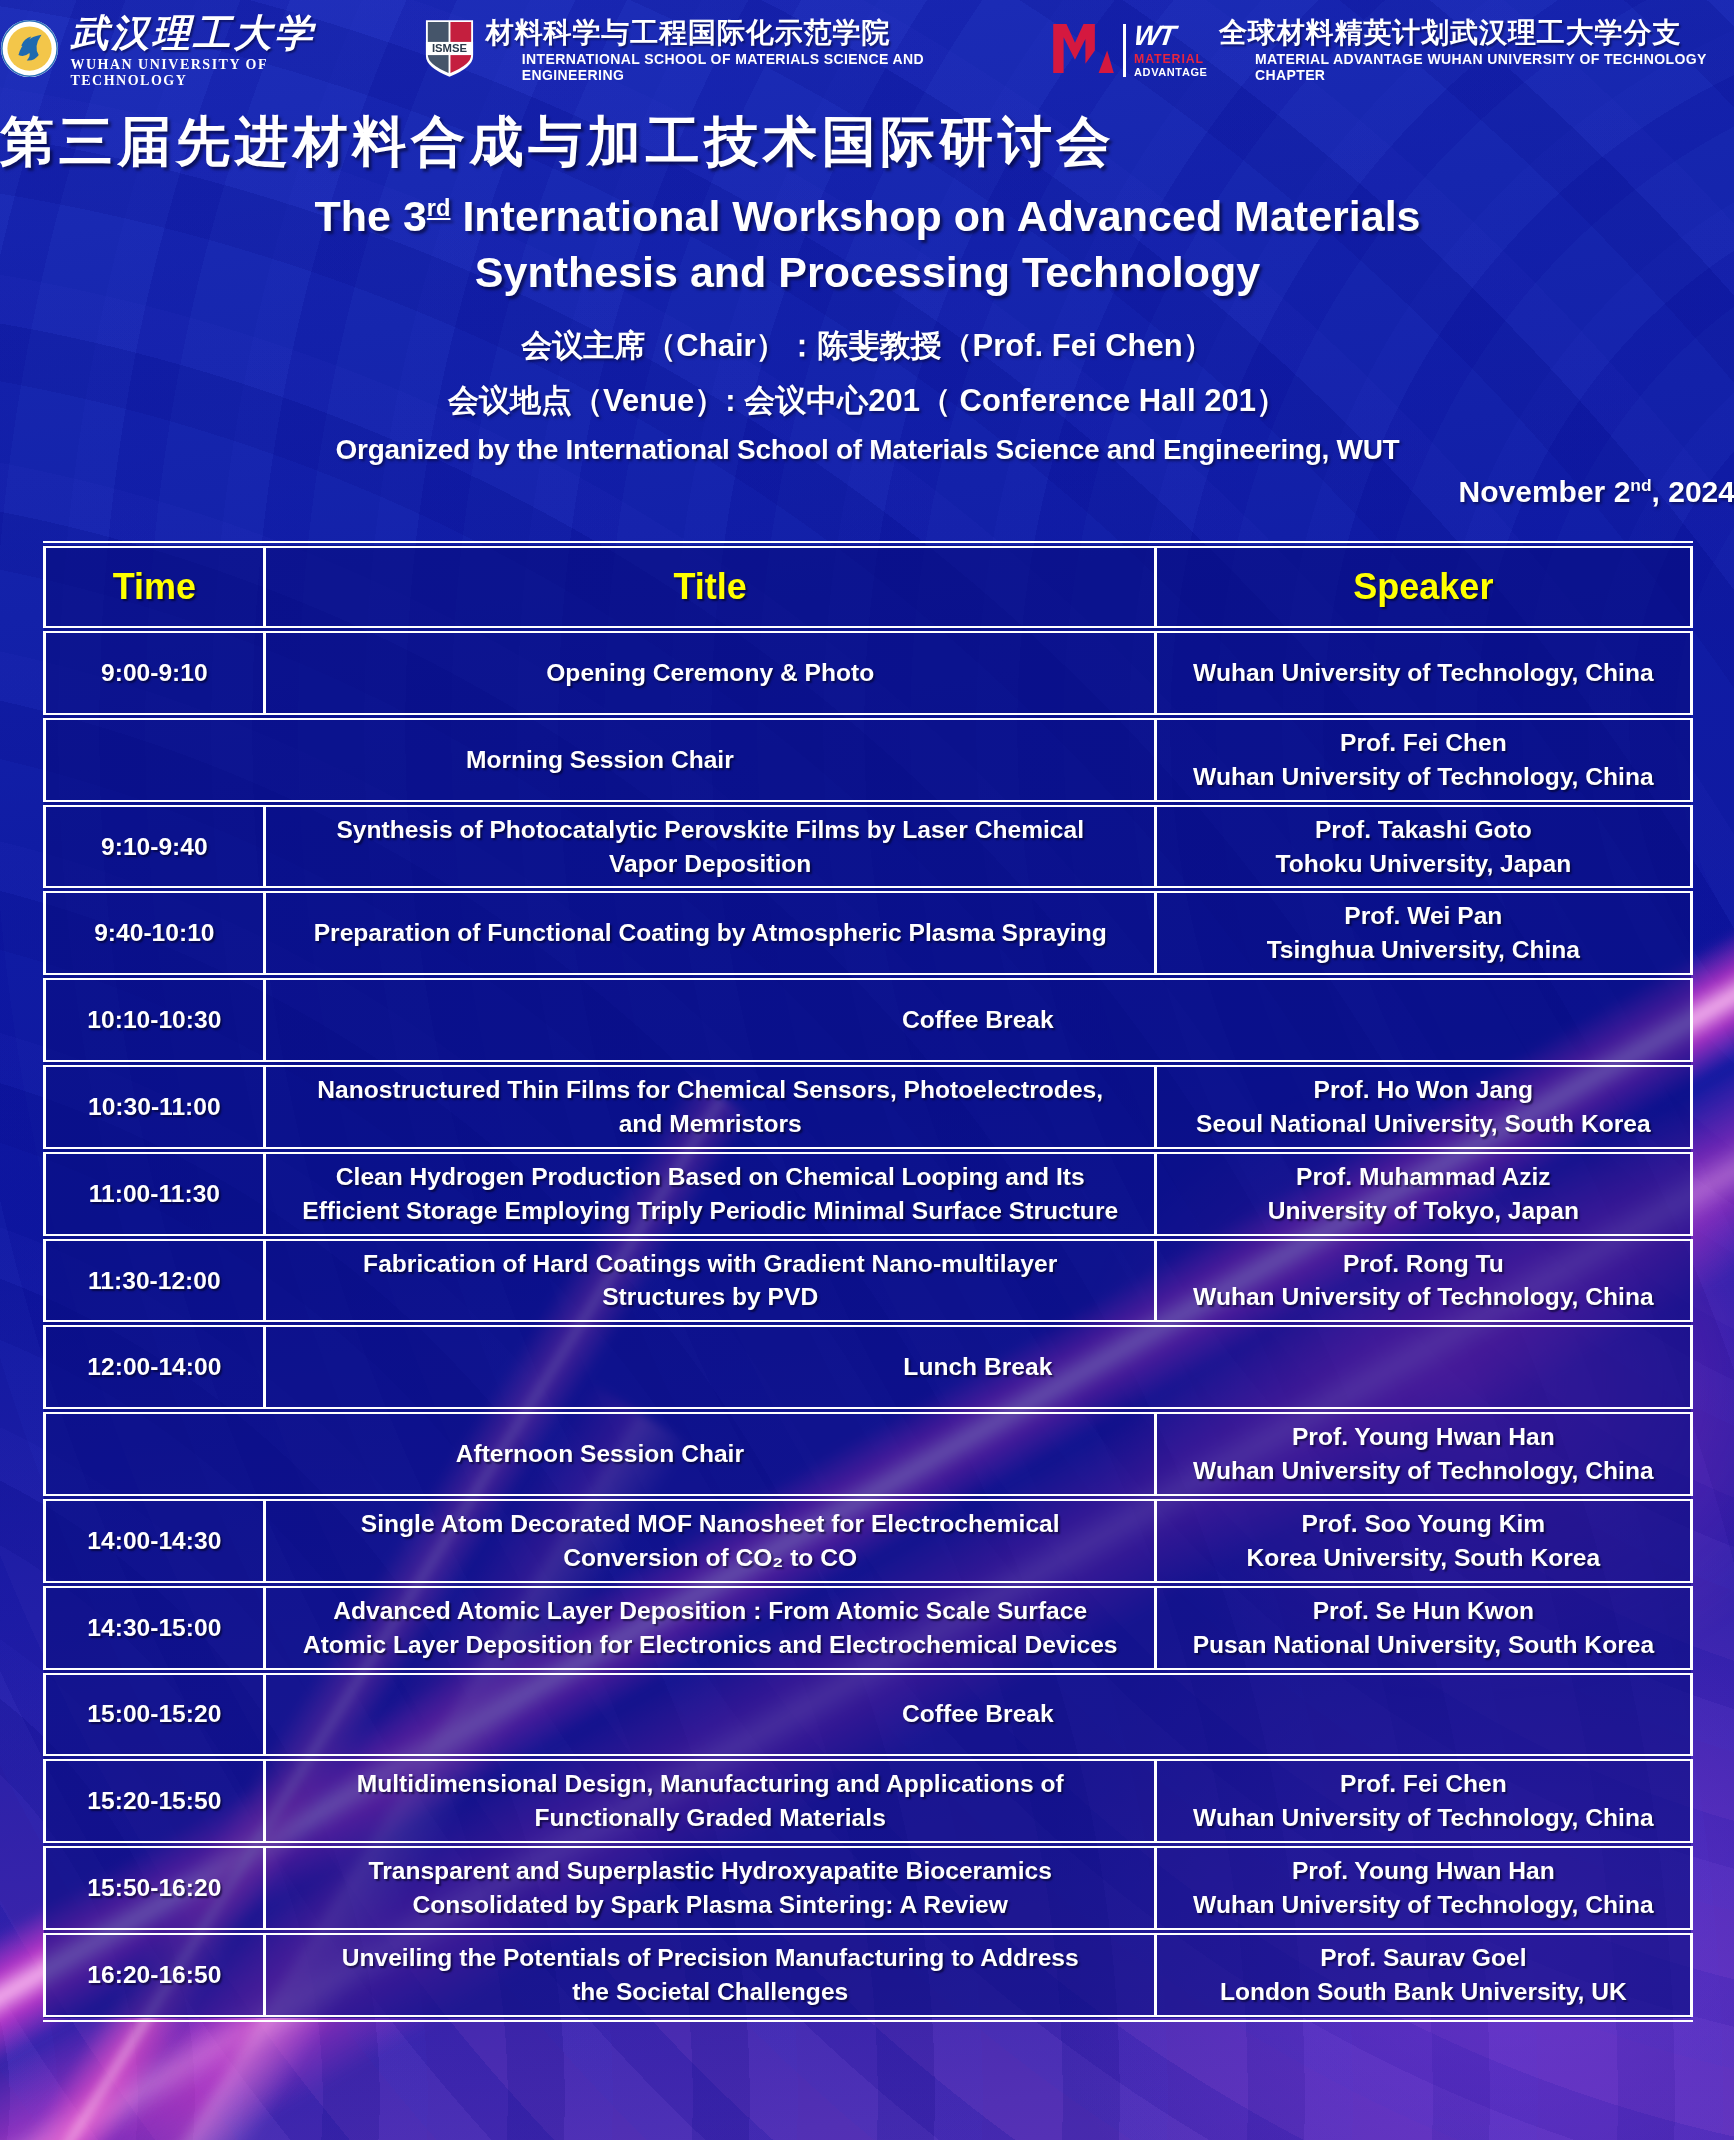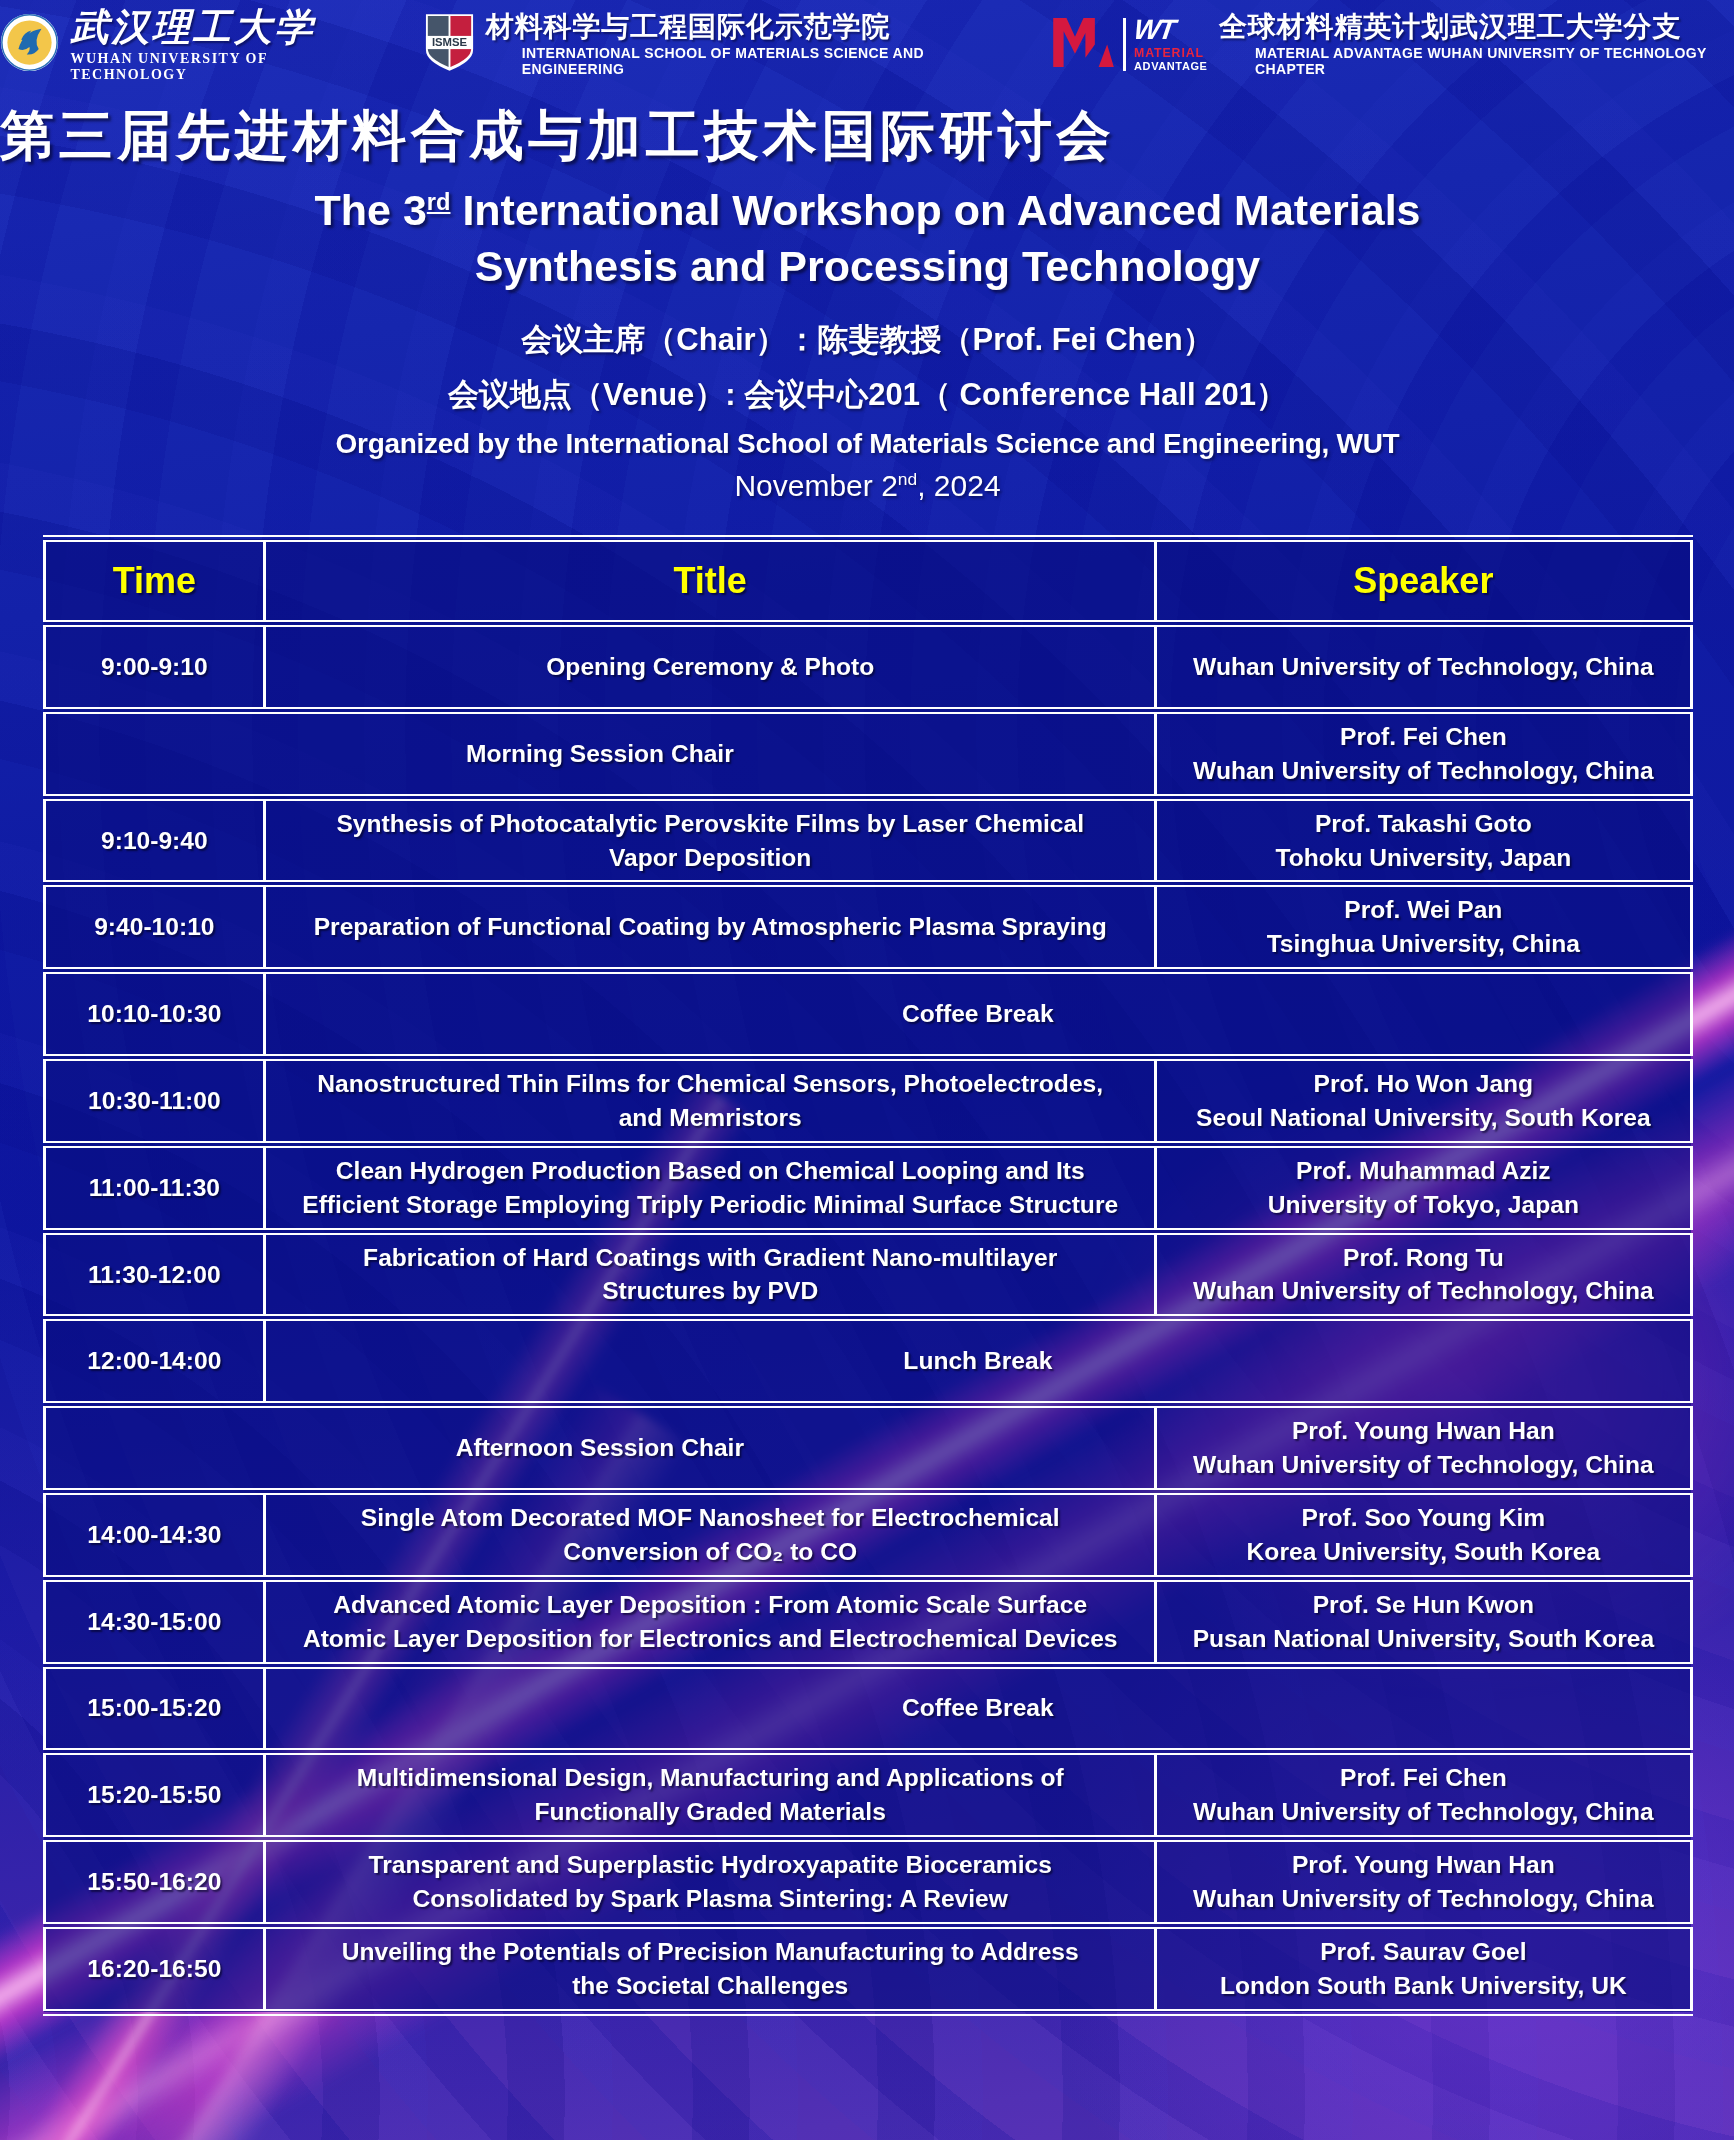--- a/index.html
+++ b/index.html
@@ -33,21 +33,21 @@
       rgba(255,200,235,.8) 52%, rgba(255,90,205,.55) 60%, rgba(255,90,200,0) 100%);}
   .beam-4{left:-114px;top:2555px;width:1420px;height:123px;transform:rotate(-58deg);
     background:linear-gradient(to bottom, rgba(240,70,200,0) 0%, rgba(240,70,205,.35) 45%,
       rgba(250,150,225,.5) 55%, rgba(240,70,200,0) 100%);}
   .glow-pink{position:absolute;left:1022px;top:1022px;width:899px;height:719px;
     background:radial-gradient(ellipse at center, rgba(248,58,214,.45) 0%, rgba(248,58,214,0) 62%);
     filter:blur(7.6px);pointer-events:none;}
   .glow-purple{position:absolute;left:994px;top:1476px;width:1041px;height:909px;
     background:radial-gradient(ellipse at center, rgba(135,60,230,.45) 0%, rgba(135,60,230,0) 65%);
     pointer-events:none;}
-  .content{position:relative;z-index:2;}
+  .content{position:relative;z-index:2;margin-top:6px;}
   
   .logo-bar{display:flex;justify-content:center;align-items:center;gap:61px;
     padding-top:11.4px;height:66px;}
   .logo{display:flex;align-items:center;gap:11.4px;}
   .logo-texts{display:flex;flex-direction:column;justify-content:center;line-height:1.1;}
   .wut-cn{font-size:38px;font-weight:700;font-style:italic;letter-spacing:2.8px;
     text-shadow:1.9px 1.9px 1.9px rgba(0,0,30,.45);}
   .wut-en{font-family:"Liberation Serif","DejaVu Serif",serif;font-size:14px;
     font-weight:700;letter-spacing:1.5px;margin-top:2.8px;}
   .ismse-cn,.ma-cn{font-size:28px;font-weight:700;letter-spacing:0.9px;
@@ -64,21 +64,21 @@
     letter-spacing:4.7px;text-shadow:2.8px 2.8px 2.8px rgba(0,0,25,.55);}
   .title-en{margin-top:9.5px;text-align:center;font-size:43px;font-weight:700;
     line-height:1.3;text-shadow:2.8px 2.8px 2.8px rgba(0,0,25,.55);}
   .title-en sup{font-size:.55em;text-decoration:underline;}
   .info-chair,.info-venue{margin-top:0;text-align:center;font-size:31px;font-weight:700;
     text-shadow:1.9px 1.9px 2.8px rgba(0,0,25,.5);}
   .info-chair{margin-top:24.6px;}
   .info-venue{margin-top:13.2px;text-align:center;}
   .info-organizer{margin-top:11.4px;text-align:center;font-size:28px;font-weight:700;
     letter-spacing:-0.3px;text-shadow:1.9px 1.9px 2.8px rgba(0,0,25,.5);}
-  .info-date{margin-top:9.5px;text-align:center;font-size:30px;font-weight:400;
+  .info-date{margin-top:9.5px;text-align:right;font-size:30px;font-weight:700;
     text-shadow:1.9px 1.9px 2.8px rgba(0,0,25,.5);}
   .info-date sup{font-size:.58em;}
   
   table.sched{width:1650px;margin:32px auto 0;border-collapse:collapse;table-layout:fixed;
     border:3.8px solid #ffffff;}
   .sched col.c-time{width:13.4%;}
   .sched col.c-title{width:54.1%;}
   .sched col.c-speaker{width:32.5%;}
   .sched th,.sched td{
     border-left:3.8px solid #ffffff;border-right:3.8px solid #ffffff;

